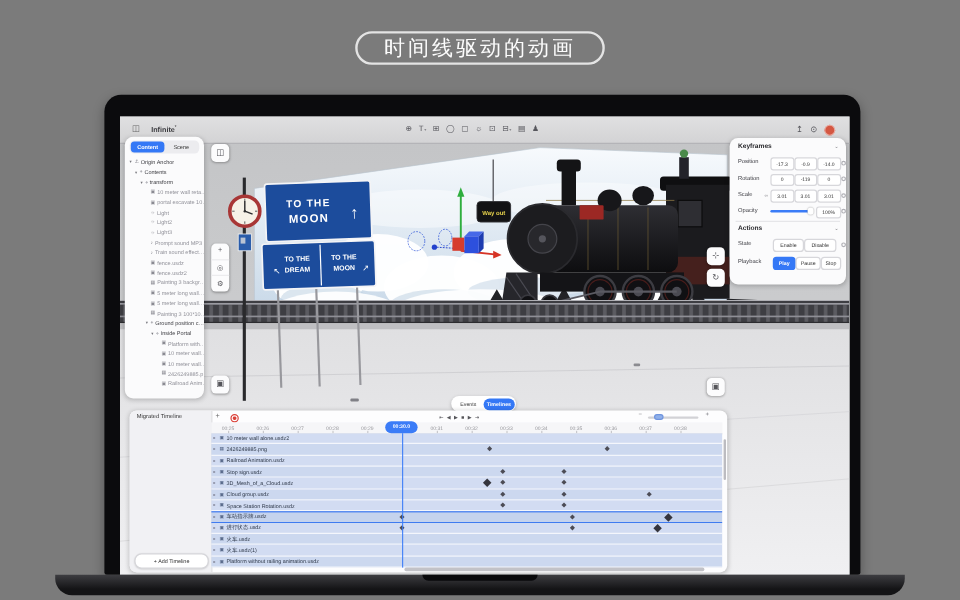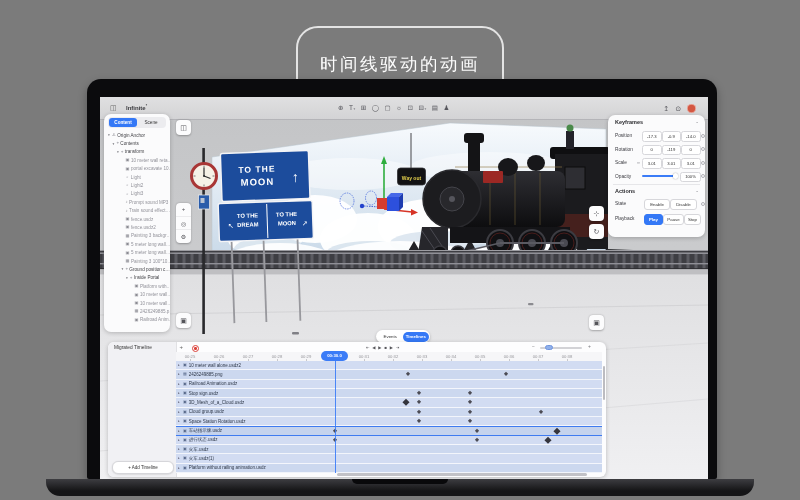--- a/index.html
+++ b/index.html
@@ -1,20 +1,20 @@
 <!DOCTYPE html>
 <html><head>
 <meta charset="utf-8">
 <style>
   html,body{margin:0;padding:0;}
   body{width:800px;height:500px;position:relative;overflow:hidden;background:#7b7b7b;
        font-family:"Liberation Sans","DejaVu Sans",sans-serif;-webkit-user-select:none;}
   
   .banner{position:absolute;top:26px;left:50%;transform:translateX(-50%);
-    border:2px solid #e4e4e4;border-radius:22px;padding:24px 22px;color:#fcfcfc;
+    border:2px solid #e4e4e4;border-radius:22px;padding:0 22px;color:#fcfcfc;
     font-size:17.5px;letter-spacing:2.5px;font-weight:500;white-space:nowrap;}
   
   .bezel{position:absolute;left:87px;top:79px;width:630px;height:400px;background:#0b0b0d;
     border-radius:14px 14px 2px 2px;box-shadow:0 4px 10px rgba(0,0,0,.30);}
   .base{position:absolute;left:46px;top:479px;width:708px;height:17px;
     background:linear-gradient(#3d3d41,#141416 70%);border-radius:0 0 14px 14px;}
   .base::before{content:"";position:absolute;left:50%;top:0;transform:translateX(-50%);
     width:96px;height:5px;background:#09090b;border-radius:0 0 8px 8px;}
   .screen{position:absolute;left:100px;top:97px;width:608px;height:382px;background:#c9cacc;overflow:hidden;}
   

